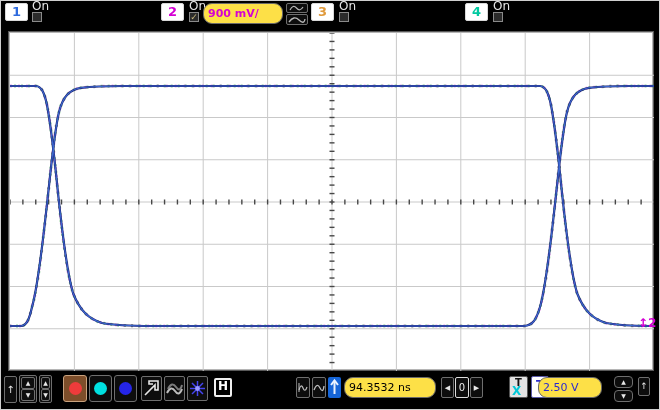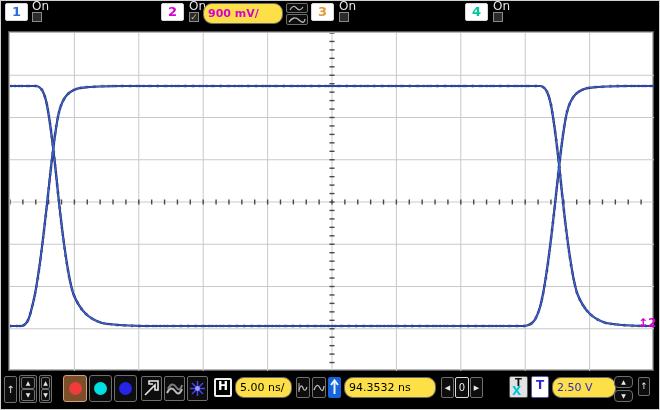--- a/index.html
+++ b/index.html
@@ -230,21 +230,20 @@
           <line x1="9.5" y1="4" x2="9.5" y2="19"></line>
             <line x1="2" y1="11.5" x2="17" y2="11.5"></line>
           <line x1="4" y1="6" x2="15" y2="17"></line>
             <line x1="15" y1="6" x2="4" y2="17"></line>
         </g>
         <circle cx="9.5" cy="11.5" r="2.4" fill="#9a9aff"></circle>
       </svg>
     </div>
 
     <div class="abs hbox" style="left:213px;top:7px;width:18px;height:19px;">H</div>
-    <div class="abs field" style="left:234px;top:6px;width:57px;height:21px;">5.00 ns/</div>
     <div class="abs btn" style="left:295px;top:6px;width:14px;height:21px;">
       <svg width="12" height="19" viewBox="0 0 12 19">
           <path d="M2 12 Q4 5 6 10 T10 9" fill="none" stroke="#c0c0c0" stroke-width="1.2"></path>
           <line x1="2" y1="5" x2="2" y2="14" stroke="#c0c0c0" stroke-width="1"></line>
         </svg>
     </div>
     <div class="abs btn" style="left:311px;top:6px;width:14px;height:21px;">
       <svg width="12" height="19" viewBox="0 0 12 19">
           <path d="M1 12 Q4 4 7 10 T11 8" fill="none" stroke="#c0c0c0" stroke-width="1.3"></path>
         </svg>
@@ -258,20 +257,20 @@
     <div class="abs field" style="left:343px;top:6px;width:92px;height:21px;">94.3532 ns</div>
     <div class="abs btn" style="left:440px;top:6px;width:13px;height:21px;font-size:7px;line-height:20px;">◀</div>
     <div class="abs btn" style="left:454px;top:6px;width:14px;height:21px;font-size:10px;line-height:19px;border-color:#dcdcdc;">0</div>
     <div class="abs btn" style="left:469px;top:6px;width:13px;height:21px;font-size:7px;line-height:20px;">▶</div>
 
     <div class="abs txicon" style="left:508px;top:5px;width:19px;height:22px;">
       <span class="abs" style="left:5px;top:0px;font-size:10px;font-weight:bold;color:#111;">T</span>
       <span class="abs" style="left:2px;top:7px;font-size:12px;font-weight:bold;color:#00c8d8;">X</span>
     </div>
     <div class="abs tbox" style="left:530px;top:5px;width:18px;height:22px;">T</div>
-    <div class="abs field" id="trig-level" style="left: 551px; top: 6px; width: 64px; height: 21px; color: rgb(42, 42, 208);">2.50 V</div>
+    <div class="abs field" id="trig-level" style="left: 537px; top: 6px; width: 64px; height: 21px; color: rgb(42, 42, 208);">2.50 V</div>
     <div class="abs spin" style="left:612px;top:4px;width:21px;height:28px;">
       <div class="btn" style="border-radius:4px;">▲</div>
       <div class="btn" style="border-radius:4px;">▼</div>
     </div>
     <div class="abs btn" style="left:637px;top:6px;width:12px;height:19px;font-size:9px;line-height:17px;">↑</div>
   </div>
 </div>
 
 </body></html>

